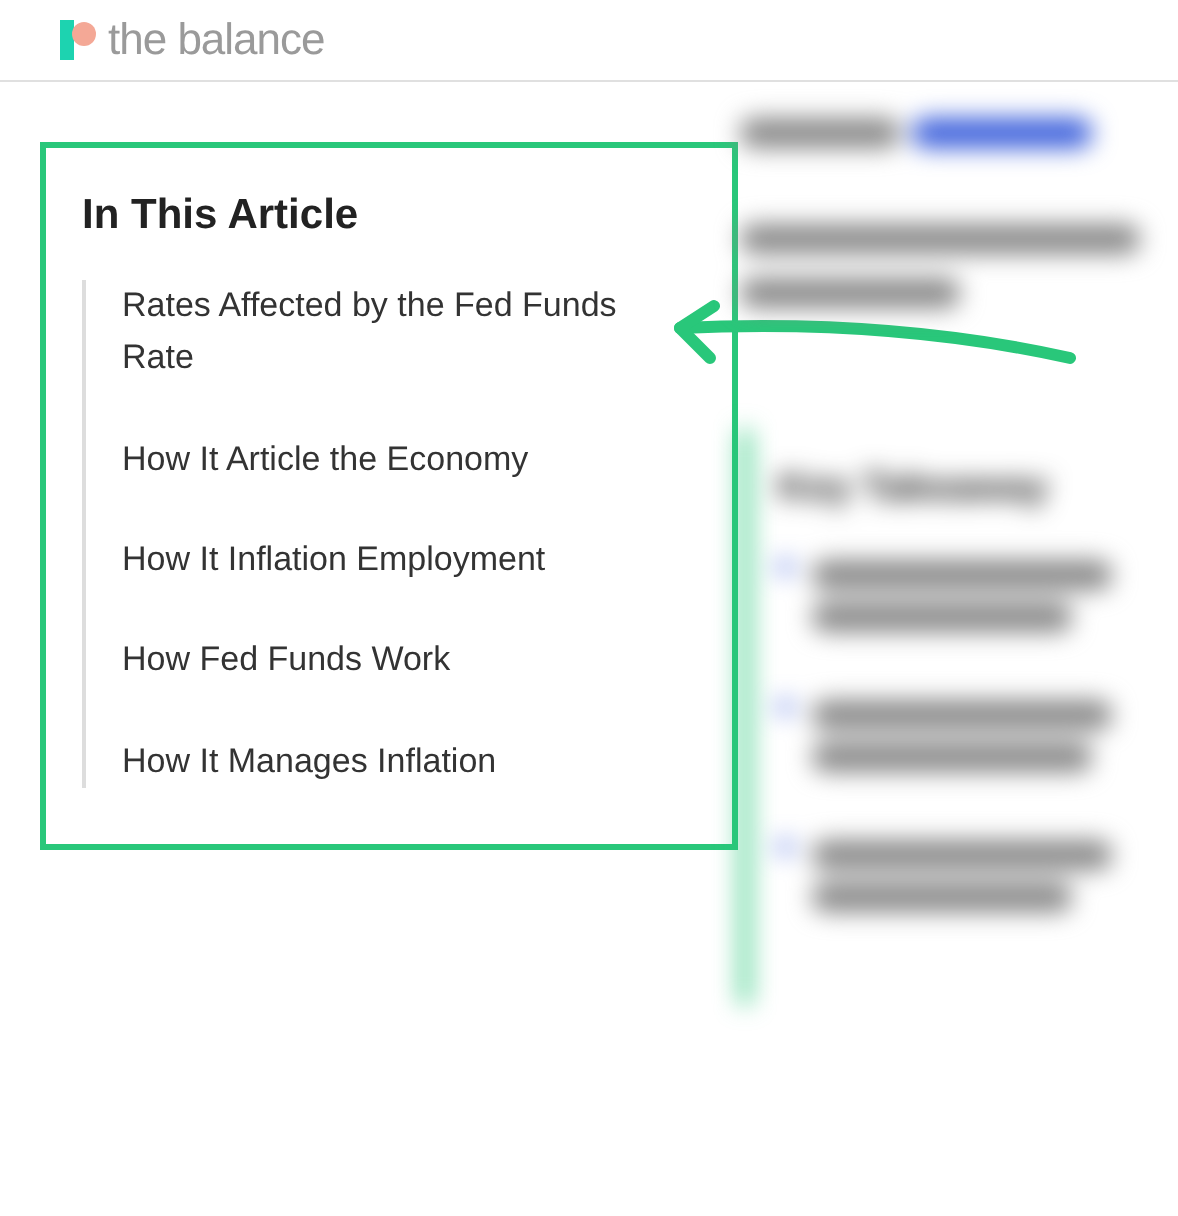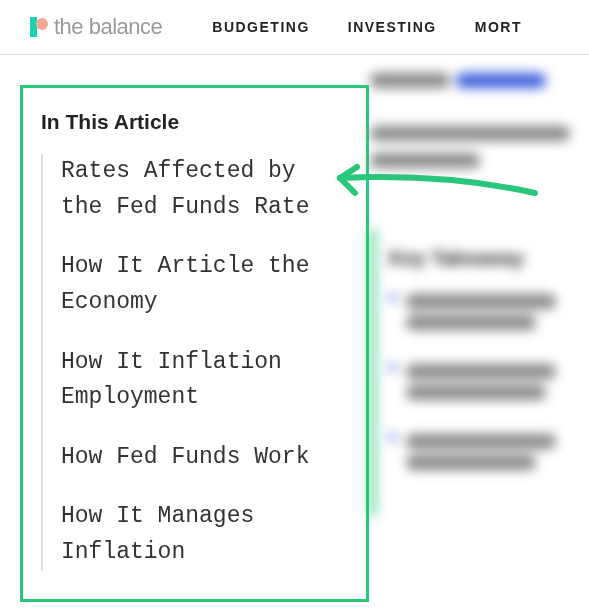--- a/index.html
+++ b/index.html
@@ -1,27 +1,27 @@
 <!DOCTYPE html>
 <html><head>
 <meta charset="utf-8">
 <style>
 * { box-sizing: border-box; margin: 0; padding: 0; }
 body { width: 589px; height: 608px; font-family: Arial, Helvetica, sans-serif; background: #fff; overflow: hidden; position: relative; }
-.header { height: 55px; display: flex; align-items: center; padding: 0 30px; border-bottom: 1px solid #e0e0e0; background: #fff; }
+.header { height: 41px; display: flex; align-items: center; padding: 0 30px; border-bottom: 1px solid #e0e0e0; background: #fff; }
 .logo { display: flex; align-items: center; gap: 6px; margin-right: 50px; }
 .logo-icon { width: 18px; height: 26px; position: relative; }
 .logo-text { color: #9a9a9a; font-size: 22px; font-weight: 500; letter-spacing: -0.5px; }
 .nav { display: flex; gap: 38px; }
 .nav-item { color: #222; font-size: 14px; font-weight: 700; letter-spacing: 1.5px; cursor: pointer; }
 .main { position: relative; padding: 30px 0 0 20px; }
 .toc-box { border: 3px solid #29c77a; width: 349px; padding: 22px 18px 28px 18px; background: #fff; }
 .toc-title { font-size: 21px; font-weight: 700; color: #222; margin-bottom: 20px; }
 .toc-list { border-left: 2px solid #ddd; padding-left: 18px; }
-.toc-item { color: #333; font-size: 23px; line-height: 1.55; margin-bottom: 24px; cursor: pointer; font-family: Liberation Mono, monospace; }
+.toc-item { color: #333; font-size: 17px; line-height: 1.55; margin-bottom: 24px; cursor: pointer; }
 .toc-item:last-child { margin-bottom: 0; }
 .arrow { position: absolute; left: 325px; top: 108px; }
 .blur-content { position: absolute; left: 370px; top: 0; width: 300px; padding-top: 12px; filter: blur(6px); color: #555; }
 .blur-line { background: #888; height: 15px; border-radius: 7px; margin: 6px 0; }
 .blur-link { background: #3b5fdb; height: 15px; width: 90px; border-radius: 7px; display: inline-block; }
 .key-box { border-left: 5px solid #29c77a; padding: 18px 14px; margin-top: 55px; }
 .key-title { font-weight: 800; font-size: 20px; color: #222; margin-bottom: 18px; }
 .key-item { display: flex; align-items: flex-start; gap: 10px; margin-bottom: 22px; }
 .bullet { width: 7px; height: 7px; border-radius: 50%; background: #3b5fdb; margin-top: 6px; flex-shrink: 0; }
 .key-lines { flex: 1; }
@@ -31,25 +31,20 @@
 
 <div class="header">
   <div class="logo">
     <span class="logo-icon">
       <svg width="18" height="26" viewBox="0 0 18 26">
         <rect x="0" y="3" width="7" height="20" fill="#1dd3b0"></rect>
         <circle cx="12" cy="10" r="6" fill="#f4a896"></circle>
       </svg>
     </span>
     <span class="logo-text">the balance</span>
-  </div>
-  <div class="nav">
-    <span class="nav-item">BUDGETING</span>
-    <span class="nav-item">INVESTING</span>
-    <span class="nav-item">MORT</span>
   </div>
 </div>
 
 <div class="main">
 
   <div class="toc-box">
     <div class="toc-title">In This Article</div>
     <div class="toc-list">
       <div class="toc-item">Rates Affected by the Fed Funds Rate</div>
       <div class="toc-item">How It Article the Economy</div>

